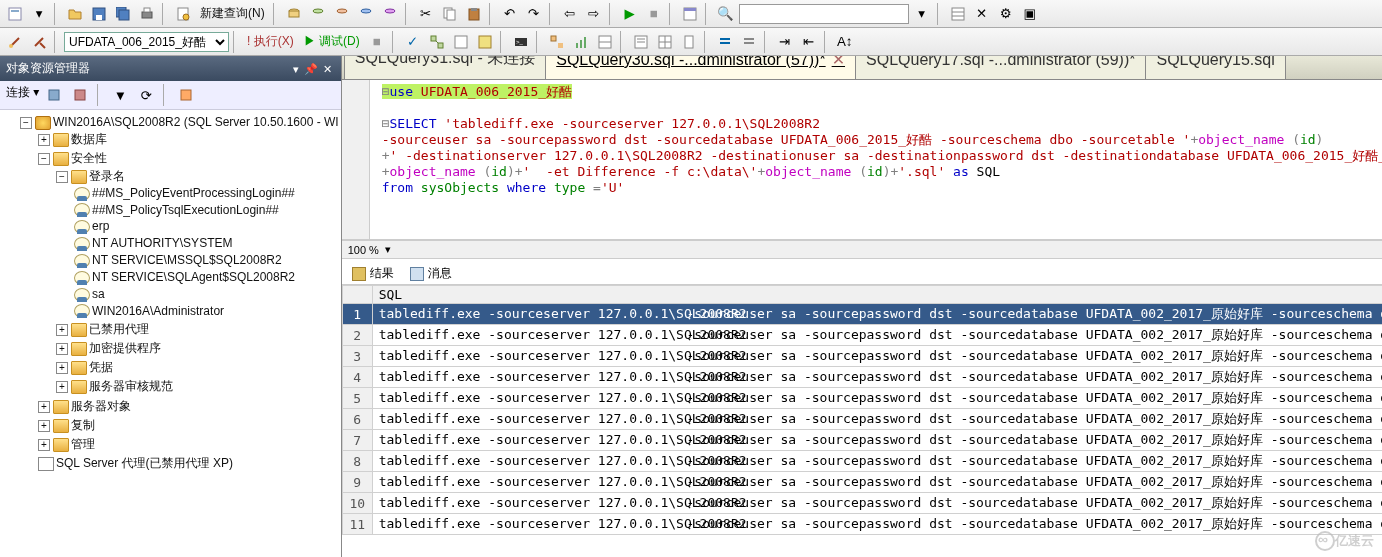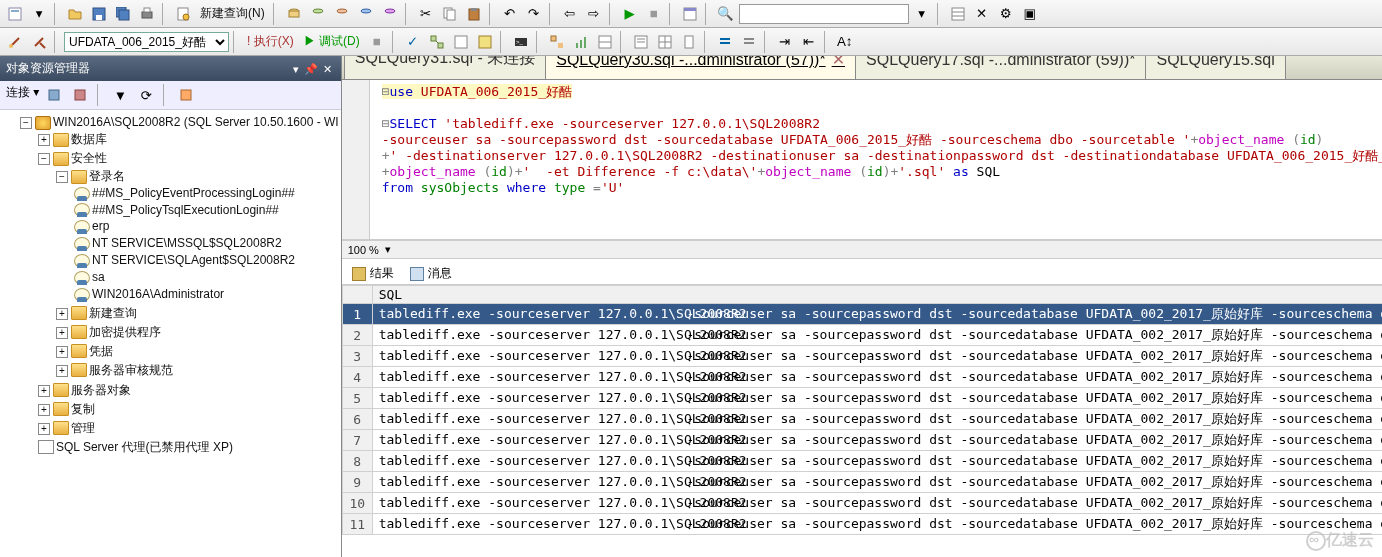--- a/index.html
+++ b/index.html
@@ -32,34 +32,34 @@
 .tab.active { background:#fffbe8; border-top:2px solid #f0b020; color:#000;text-decoration:underline; }
 .tab .close { margin-left:6px; color:#a66; cursor:pointer; }
 .editor { flex:0 0 160px; background:#fff; border-bottom:1px solid #ccc; overflow:auto; padding:4px 6px; font-family: Consolas, monospace; font-size:13px; position:relative; }
 .editor .gutter { position:absolute; left:0; top:0; bottom:0; width:28px; background:#f0f0f0; border-right:1px solid #ccc; }
 .editor .code { margin-left:34px; white-space:pre; line-height:16px; }
 .kw-blue { color:#0000c8; }
 .kw-red { color:#b00000; }
 .kw-green { color:#008000; }
 .kw-gray { color:#808080; }
 .kw-fn { color:#c000c0; }
-.hl { background:#fef9c3; }
+.hl { background:#bef264; }
 .zoombar { background:#f0f0f0; border-top:1px solid #ccc; border-bottom:1px solid #ccc; padding:2px 6px; font-size:11px; display:flex; align-items:center; gap:6px; }
 .restabs { display:flex; padding:4px 6px 0 6px; gap:8px; border-bottom:1px solid #ccc; }
 .rtab { display:flex; align-items:center; gap:4px; padding:2px 4px; cursor:pointer; }
 .rtab .ri { width:14px; height:14px; background:#e0c060; border:1px solid #a08030; }
 .rtab .ri.msg { background:#d0e0f0; border-color:#6080a0; }
 .grid { flex:1; overflow:auto; font-family:"SimSun",monospace; font-size:13px; }
 .grid table { border-collapse:collapse; width:100%; }
 .grid th, .grid td { border:1px solid #d0d0d0; padding:1px 6px; text-align:left; white-space:nowrap; }
 .grid th { background:#f0f0f0; font-weight:normal; }
 .grid .rownum { background:#f0f0f0; width:30px; text-align:center; color:#555; }
 .grid tr.sel td { background:#355a8a; color:#fff; }
 .grid tr.sel td.rownum { background:#355a8a; color:#fff; }
-.watermark { position:fixed; bottom:6px; right:8px; color:#bbb; font-size:16px; font-weight:bold; display:flex; align-items:center; opacity:0.7; pointer-events:none; }
+.watermark { position:fixed; bottom:6px; right:8px; color:#bbb; font-size:13px; font-weight:bold; display:flex; align-items:center; opacity:0.7; pointer-events:none; }
 .watermark .wm-ico{width:20px;height:20px;border:2px solid #bbb;border-radius:50%;position:relative;}
 .watermark .wm-ico::after{content:"∞";position:absolute;left:1px;top:-2px;font-size:14px;color:#bbb;}
 svg { display:block; }
 </style>
 </head>
 <body>
 
 <div class="toolbar">
   <button class="tbtn">
       <svg width="14" height="14">
@@ -317,27 +317,28 @@
         <li><span class="exp">−</span><span class="ico ico-db"></span><span>WIN2016A\SQL2008R2 (SQL Server 10.50.1600 - WI</span>
           <ul>
             <li><span class="exp">+</span><span class="ico ico-folder"></span><span>数据库</span></li>
             <li><span class="exp">−</span><span class="ico ico-folder"></span><span>安全性</span>
               <ul>
                 <li><span class="exp">−</span><span class="ico ico-folder"></span><span>登录名</span>
                   <ul>
                     <li><span class="ico ico-user"></span><span>##MS_PolicyEventProcessingLogin##</span></li>
                     <li><span class="ico ico-user"></span><span>##MS_PolicyTsqlExecutionLogin##</span></li>
                     <li><span class="ico ico-user"></span><span>erp</span></li>
+                    <li><span class="ico ico-user"></span><span>NT AUTHORITY\SYSTEM</span></li>
                     <li><span class="ico ico-user"></span><span>NT SERVICE\MSSQL$SQL2008R2</span></li>
                     <li><span class="ico ico-user"></span><span>NT SERVICE\SQLAgent$SQL2008R2</span></li>
                     <li><span class="ico ico-user"></span><span>sa</span></li>
                     <li><span class="ico ico-user"></span><span>WIN2016A\Administrator</span></li>
                   </ul>
                 </li>
-                <li><span class="exp">+</span><span class="ico ico-folder"></span><span>新建查询</span></li>
+                <li><span class="exp">+</span><span class="ico ico-folder"></span><span>已禁用代理</span></li>
                 <li><span class="exp">+</span><span class="ico ico-folder"></span><span>加密提供程序</span></li>
                 <li><span class="exp">+</span><span class="ico ico-folder"></span><span>凭据</span></li>
                 <li><span class="exp">+</span><span class="ico ico-folder"></span><span>服务器审核规范</span></li>
               </ul>
             </li>
             <li><span class="exp">+</span><span class="ico ico-folder"></span><span>服务器对象</span></li>
             <li><span class="exp">+</span><span class="ico ico-folder"></span><span>复制</span></li>
             <li><span class="exp">+</span><span class="ico ico-folder"></span><span>管理</span></li>
             <li><span class="ico ico-server"></span><span>SQL Server 代理(已禁用代理 XP)</span></li>
           </ul>

